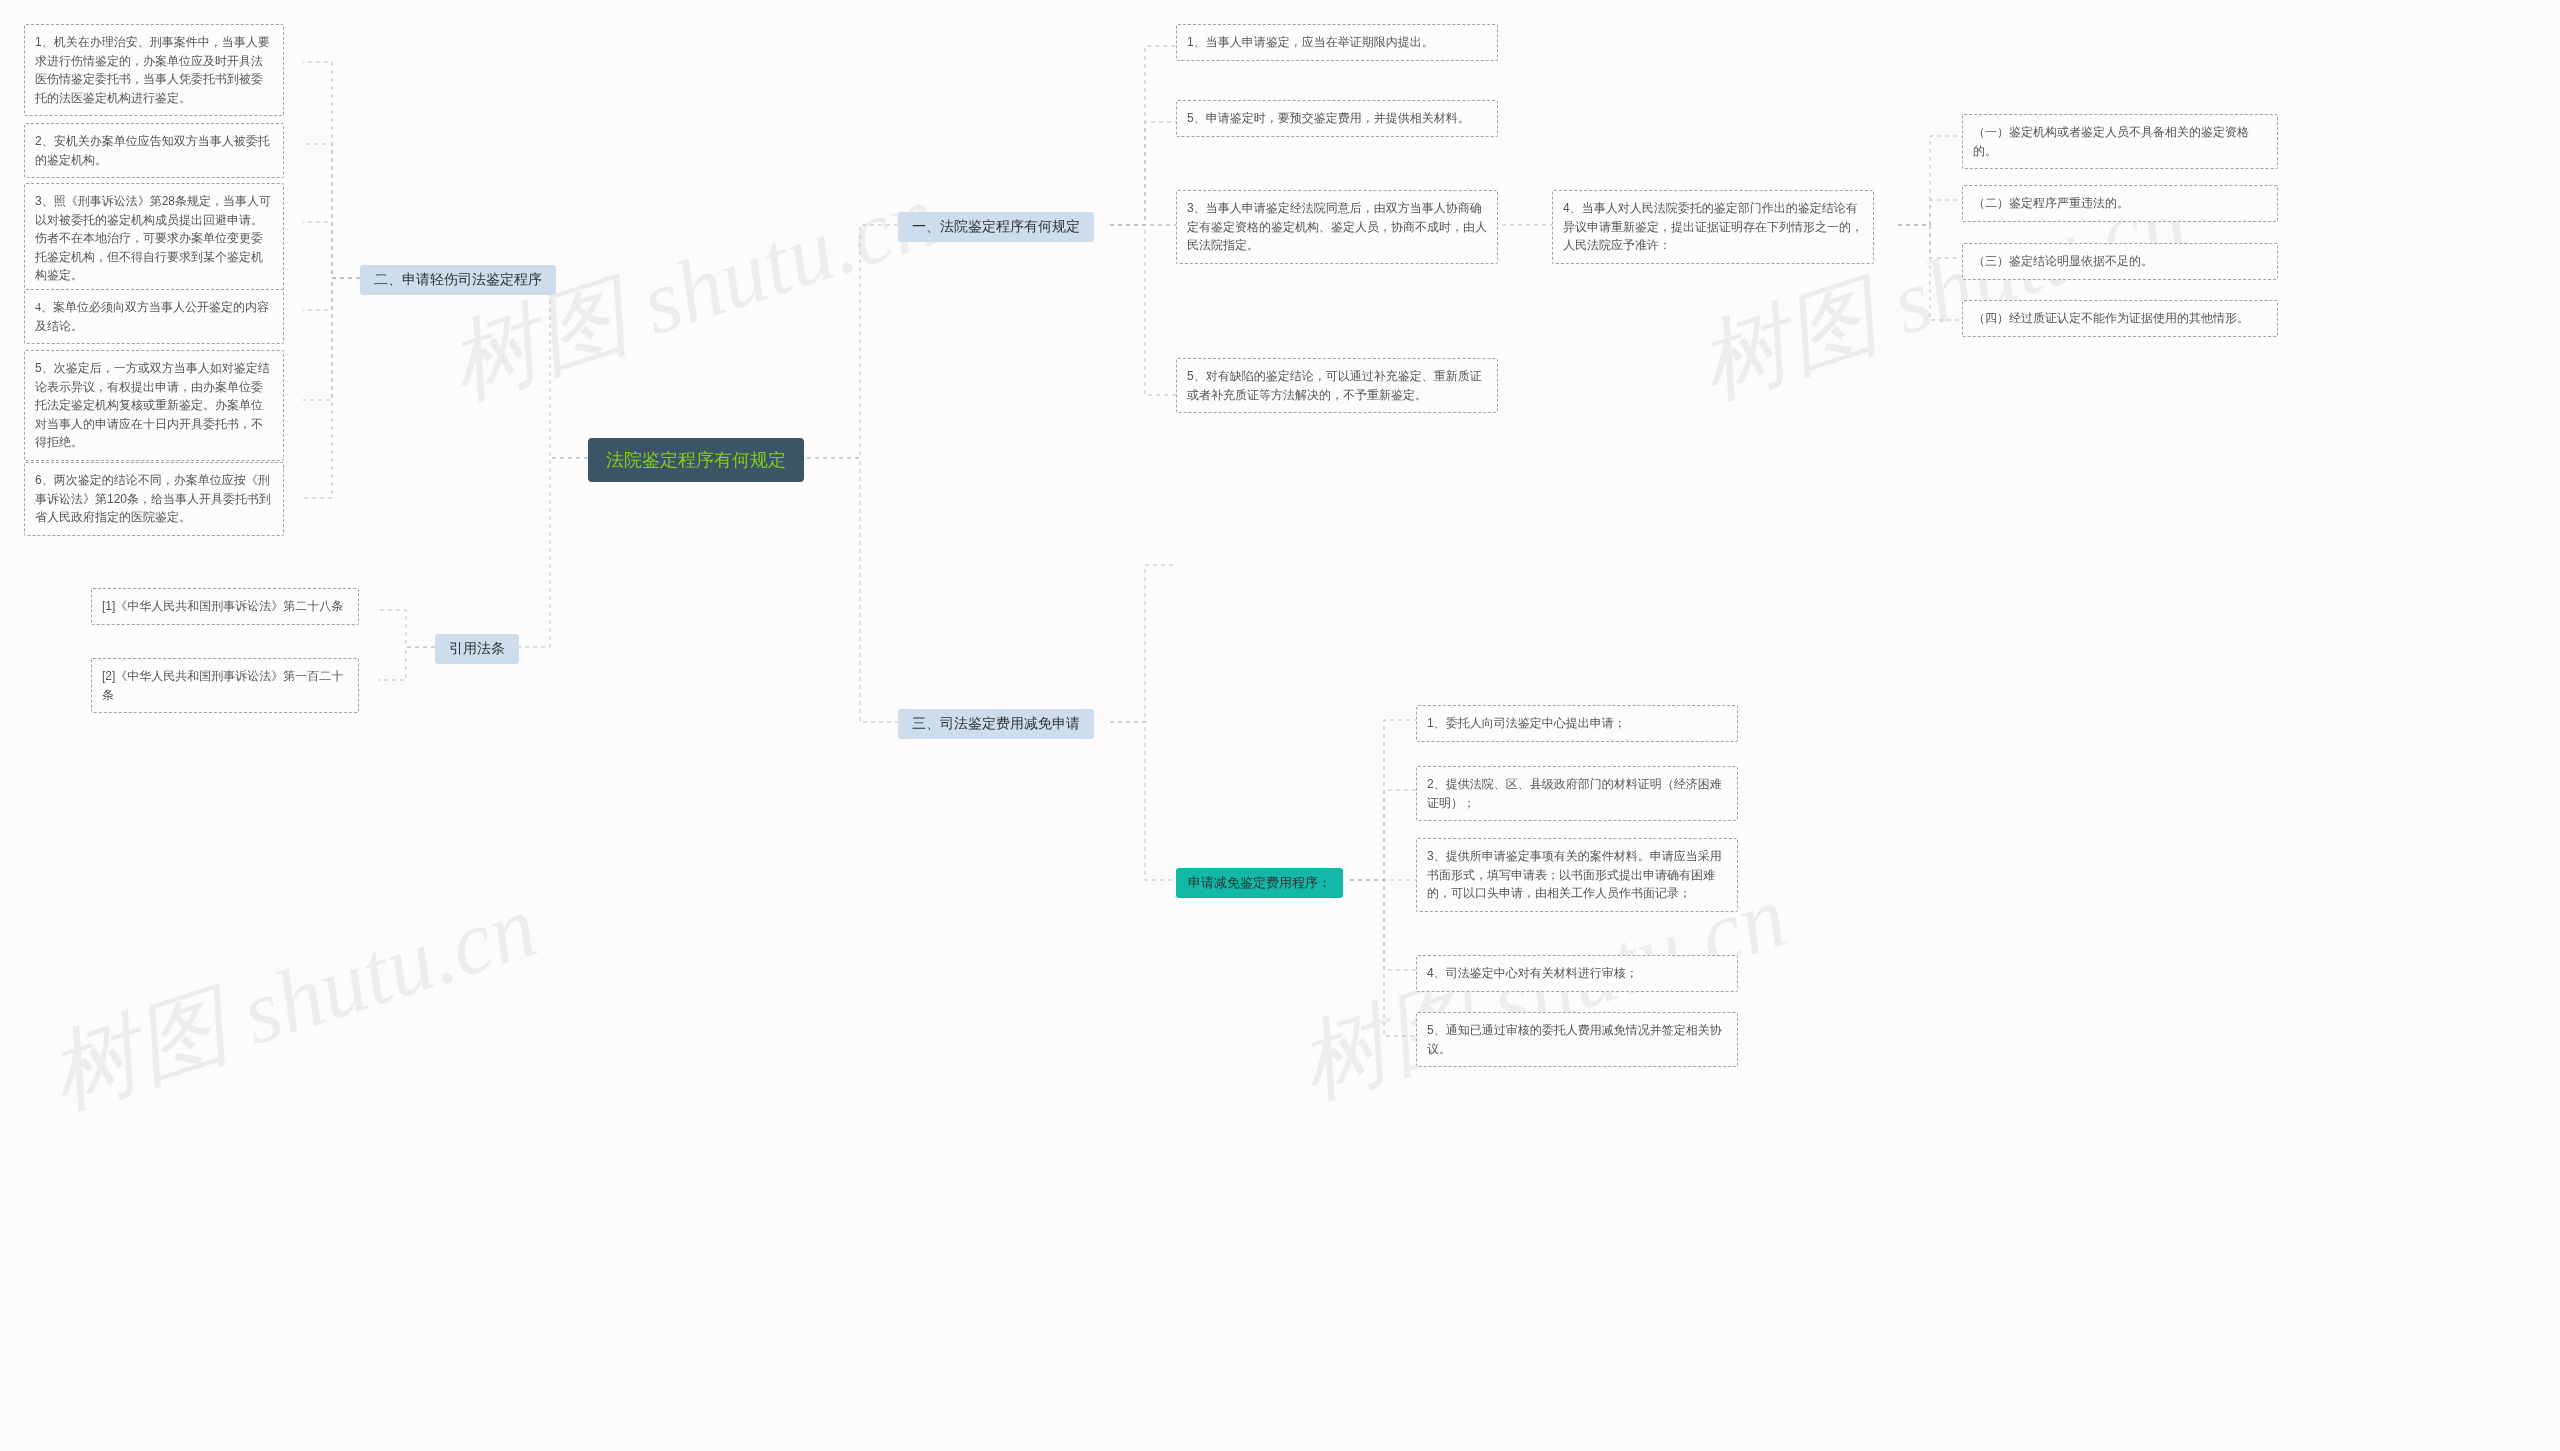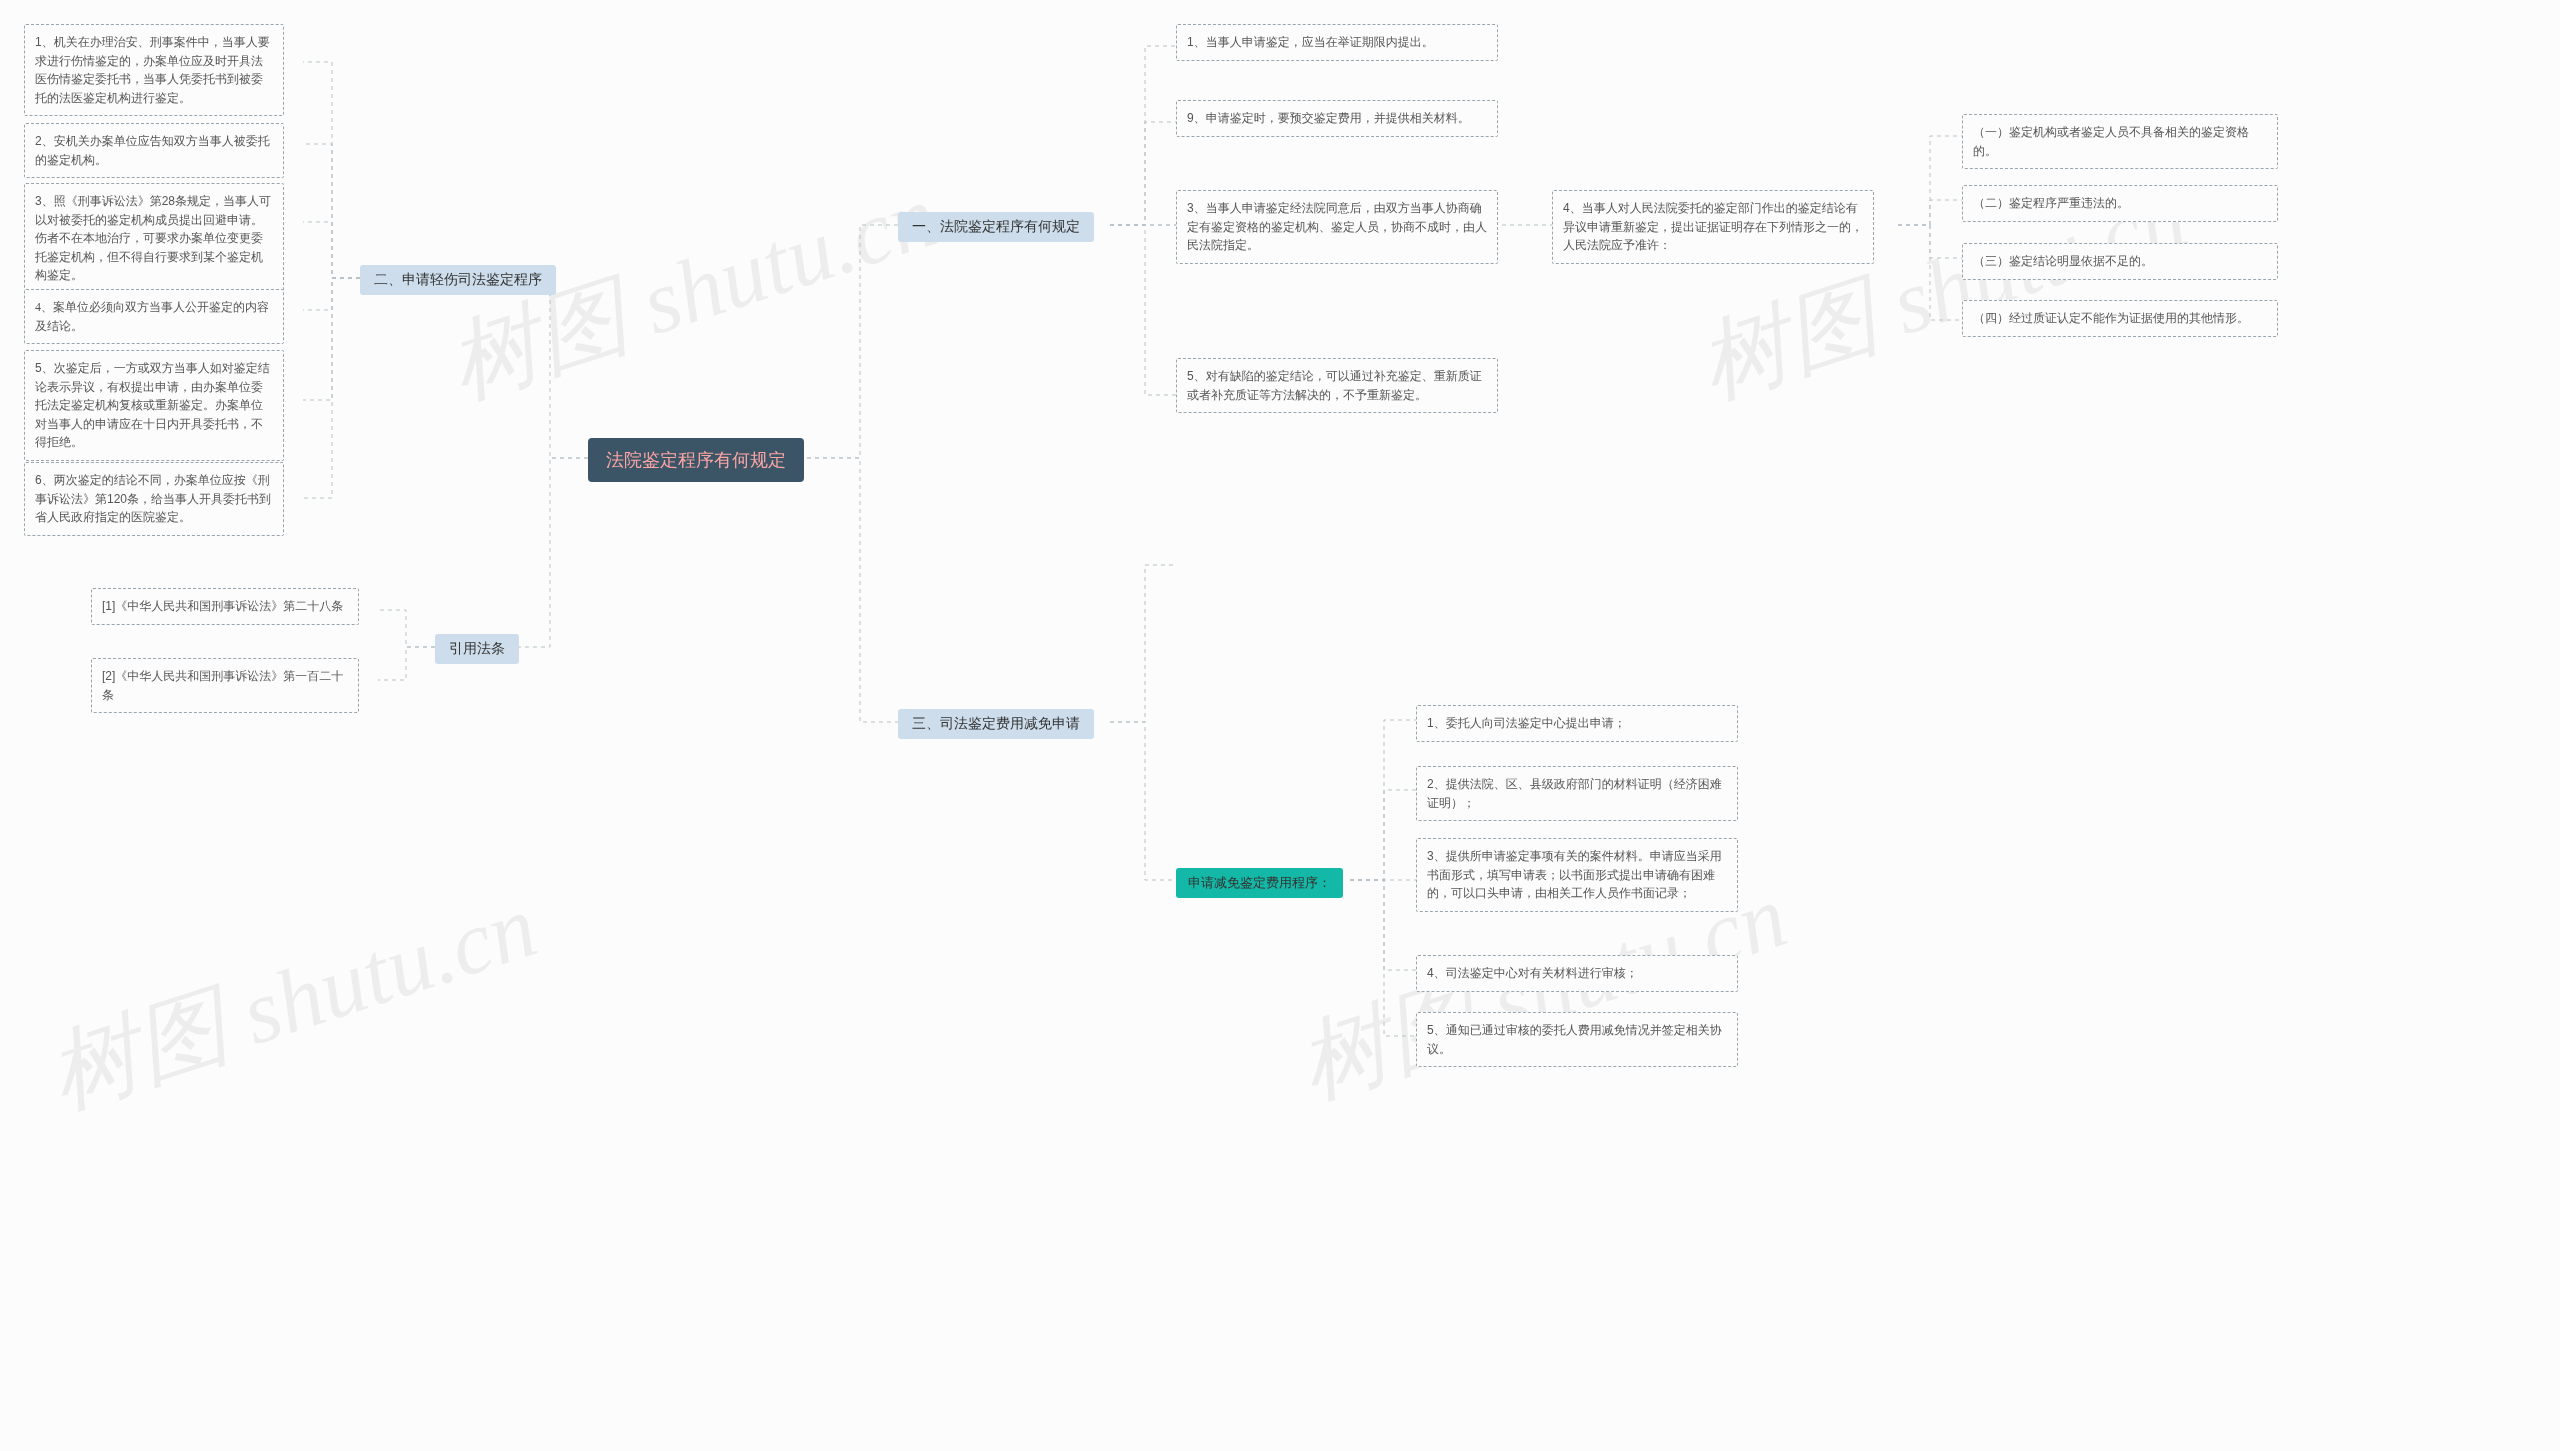--- a/index.html
+++ b/index.html
@@ -13,21 +13,21 @@
     overflow: hidden;
   }
   .canvas {
     position: relative;
     width: 2560px;
     height: 1451px;
   }
   .root-node {
     position: absolute;
     background: #3b5566;
-    color: #fca5a5;
+    color: #84cc16;
     font-size: 18px;
     padding: 10px 18px;
     border-radius: 4px;
     white-space: nowrap;
   }
   .branch-node {
     position: absolute;
     background: #cdddeb;
     color: #333;
     font-size: 14px;
@@ -144,21 +144,21 @@
     <span>二、申请轻伤司法鉴定程序</span>
   </div>
   <div class="branch-node" style="left:315px; top:634px;">
     <span>引用法条</span>
   </div>
 
   <div class="leaf-node" style="left:1056px; top:24px; width:300px;">
     <span>1、当事人申请鉴定，应当在举证期限内提出。</span>
   </div>
   <div class="leaf-node" style="left:1056px; top:100px; width:300px;">
-    <span>9、申请鉴定时，要预交鉴定费用，并提供相关材料。</span>
+    <span>5、申请鉴定时，要预交鉴定费用，并提供相关材料。</span>
   </div>
   <div class="leaf-node" style="left:1056px; top:190px; width:300px;">
     <span>3、当事人申请鉴定经法院同意后，由双方当事人协商确定有鉴定资格的鉴定机构、鉴定人员，协商不成时，由人民法院指定。</span>
   </div>
   <div class="leaf-node" style="left:1432px; top:190px; width:300px;">
     <span>4、当事人对人民法院委托的鉴定部门作出的鉴定结论有异议申请重新鉴定，提出证据证明存在下列情形之一的，人民法院应予准许：</span>
   </div>
   <div class="leaf-node" style="left:1056px; top:358px; width:300px;">
     <span>5、对有缺陷的鉴定结论，可以通过补充鉴定、重新质证或者补充质证等方法解决的，不予重新鉴定。</span>
   </div>

